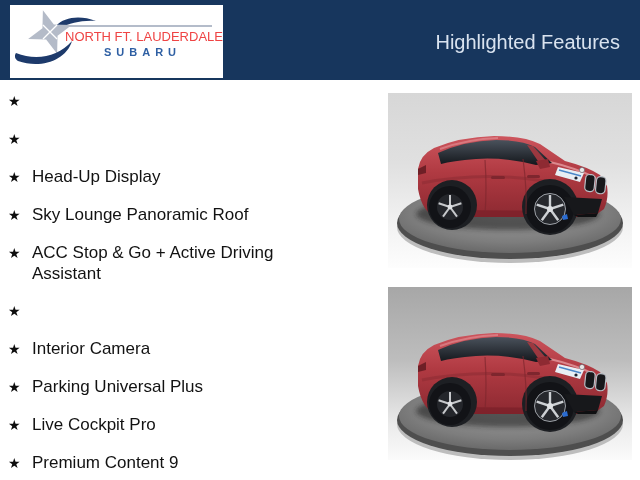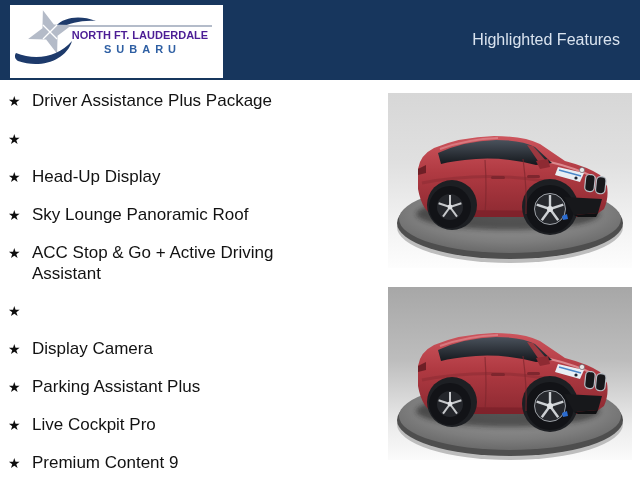--- a/index.html
+++ b/index.html
@@ -15,30 +15,30 @@
   }
   .logo-box{
     position:absolute;left:10px;top:5px;width:213px;height:73px;
     background:#ffffff;
   }
   .logo-art{position:absolute;left:0;top:0;}
   .logo-text{
     position:absolute;left:55px;top:24px;width:150px;text-align:center;
   }
   .dealer-name{
-    font-size:11px;font-weight:bold;color:#4c1d95;letter-spacing:0px;
+    font-size:13px;font-weight:normal;color:#ef4444;letter-spacing:0px;
     white-space:nowrap;
   }
   .dealer-brand{
     margin-top:2px;font-size:11px;font-weight:bold;color:#2e5fa3;
     letter-spacing:5px;text-indent:5px;
   }
   .page-title{
     position:absolute;right:20px;top:31px;
-    font-size:16px;color:#d9e3ef;
+    font-size:20px;color:#d9e3ef;
   }
   
   .features{
     position:absolute;left:8px;top:90px;width:360px;
     list-style:none;margin:0;padding:0;
   }
   .features li{
     display:flex;align-items:flex-start;
     margin-bottom:16px;
     font-size:17px;line-height:21px;color:#121212;
@@ -168,21 +168,20 @@
       <div class="dealer-name">NORTH FT. LAUDERDALE</div>
       <div class="dealer-brand">SUBARU</div>
     </div>
   </div>
   <div class="page-title">Highlighted Features</div>
 </div>
 
 <ul class="features">
   <li>
       <span class="star">★</span>
-      <span class="ftxt">Driver Assistance Plus Package</span>
     </li>
   <li>
       <span class="star">★</span>
     </li>
   <li>
       <span class="star">★</span>
       <span class="ftxt">Head-Up Display</span>
     </li>
   <li>
       <span class="star">★</span>
@@ -190,25 +189,25 @@
     </li>
   <li>
       <span class="star">★</span>
       <span class="ftxt">ACC Stop &amp; Go + Active Driving Assistant</span>
     </li>
   <li>
       <span class="star">★</span>
     </li>
   <li>
       <span class="star">★</span>
-      <span class="ftxt">Display Camera</span>
-    </li>
-  <li>
-      <span class="star">★</span>
-      <span class="ftxt">Parking Assistant Plus</span>
+      <span class="ftxt">Interior Camera</span>
+    </li>
+  <li>
+      <span class="star">★</span>
+      <span class="ftxt">Parking Universal Plus</span>
     </li>
   <li>
       <span class="star">★</span>
       <span class="ftxt">Live Cockpit Pro</span>
     </li>
   <li>
       <span class="star">★</span>
       <span class="ftxt">Premium Content 9</span>
     </li>
 </ul>

